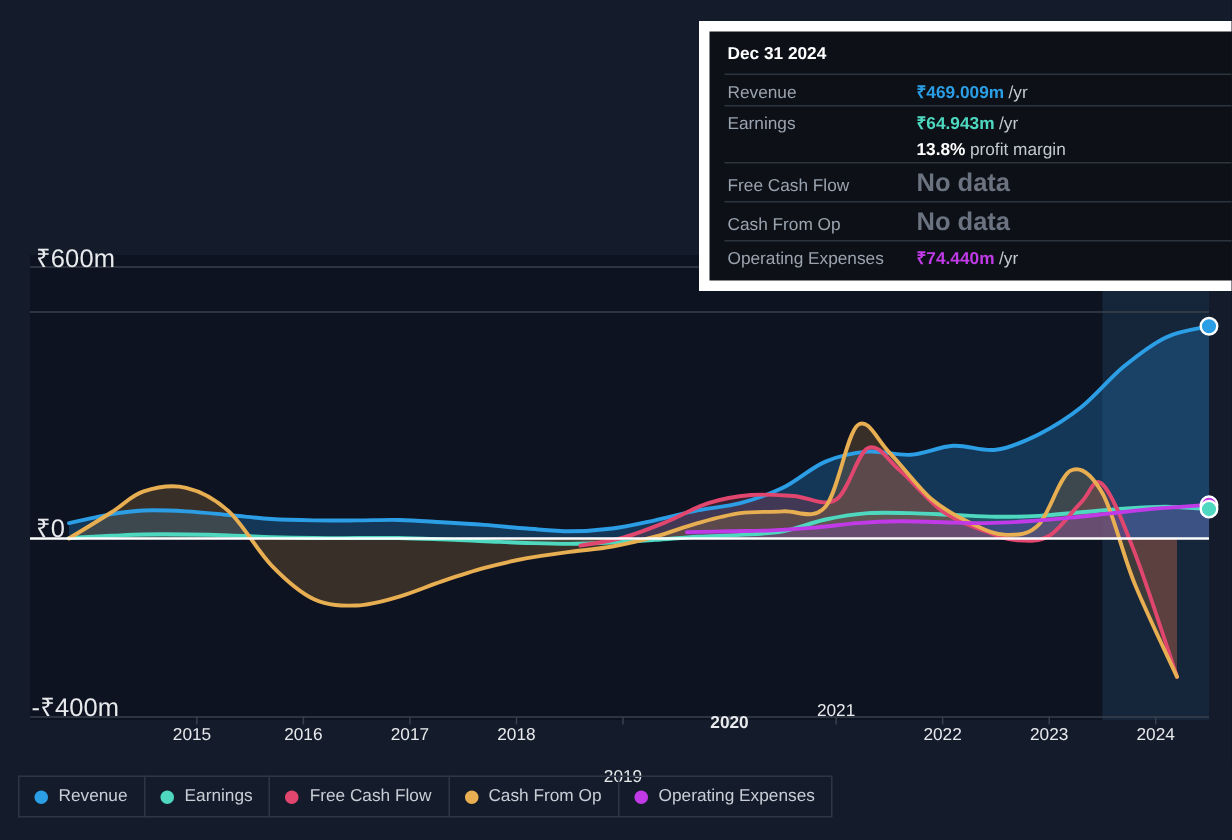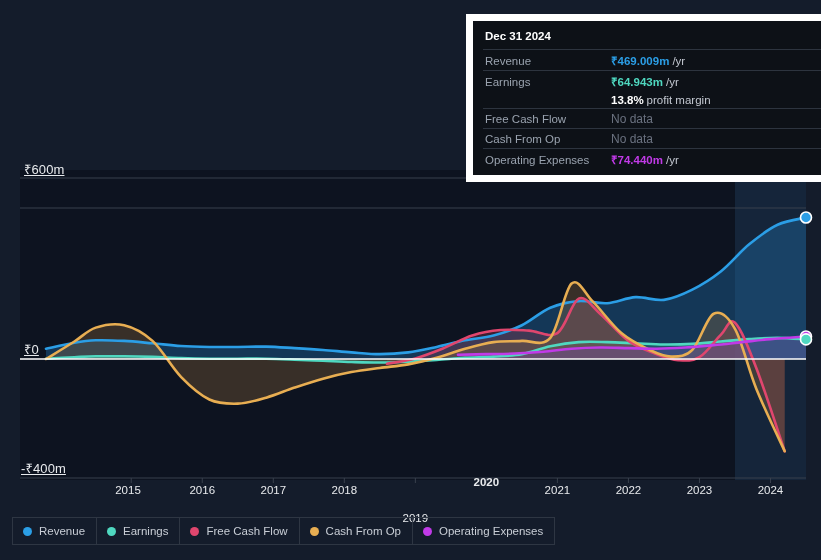--- a/index.html
+++ b/index.html
@@ -9,22 +9,22 @@
     font-family: "Liberation Sans", sans-serif;
     overflow: hidden;
   }
   #root { position: relative; width: 821px; height: 560px; background: #141c2b; }
 
   
   #chart-svg { position: absolute; left: 0; top: 0; width: 821px; height: 510px; display: block; }
 
   
   .ylab {
-    position: absolute; color: #e8eaed; font-size: 13px;
-    letter-spacing: .1px; white-space: nowrap; text-decoration: underline;
+    position: absolute; color: #e8eaed; font-size: 17px;
+    letter-spacing: .1px; white-space: nowrap;
   }
   .xlab {
     position: absolute; color: #e8eaed; font-size: 11.5px;
     transform: translateX(-50%); white-space: nowrap;
   }
 
   
   #tooltip {
     position: absolute; left: 466px; top: 14px; width: 412px;
     background: #0d1117; border: 7px solid #ffffff;
@@ -36,21 +36,21 @@
   }
   .tt-row {
     display: flex; align-items: baseline;
     border-top: 1px solid #2d343f;
     padding: 2.5px 0 2.5px 2px; min-height: 17px;
   }
   .tt-row.nob { border-top: none; text-align: right; }
   .tt-key { color: #9aa3af; font-size: 11.5px; width: 126px; flex: none; }
   .tt-val { font-size: 11.5px; font-weight: bold; }
   .tt-unit { color: #c3c8d1; font-size: 11.5px; font-weight: normal; margin-left: 3px; }
-  .tt-nodata { color: #6b7280; font-size: 12px; font-weight: normal; }
+  .tt-nodata { color: #6b7280; font-size: 17px; font-weight: bold; }
 
   
   #legend {
     position: absolute; left: 12px; top: 517px;
     display: flex; gap: 0px;
   }
   .lg-item {
     display: flex; align-items: center; gap: 7px;
     border: 1px solid #2e3643; border-right: none;
     padding: 7px 11px 7px 10px; cursor: pointer;
@@ -122,21 +122,21 @@
       <div class="ylab" style="top: 340px; left: 24px;">₹0</div>
       <div class="ylab" style="top: 459px; left: 21px;">-₹400m</div>
     </div>
   <div id="xlabels">
       <div class="xlab" style="left: 128px; top: 484px;">2015</div>
       <div class="xlab" style="left: 202.262px; top: 484px;">2016</div>
       <div class="xlab" style="left: 273.29px; top: 484px;">2017</div>
       <div class="xlab" style="left: 344.318px; top: 484px;">2018</div>
       <div class="xlab" style="left: 415.346px; top: 512px;">2019</div>
       <div class="xlab" style="left: 486.374px; top: 476px; font-weight: bold;">2020</div>
-      <div class="xlab" style="left: 557.402px; top: 484px;">2021</div>
+      <div class="xlab" style="left: 557.402px; top: 468px;">2021</div>
       <div class="xlab" style="left: 628.43px; top: 484px;">2022</div>
       <div class="xlab" style="left: 699.458px; top: 484px;">2023</div>
       <div class="xlab" style="left: 770.486px; top: 484px;">2024</div>
     </div>
 
   <div id="tooltip">
     <div class="tt-date">Dec 31 2024</div>
     <div id="tt-rows">
         <div class="tt-row">
           <span class="tt-key">Revenue</span>

